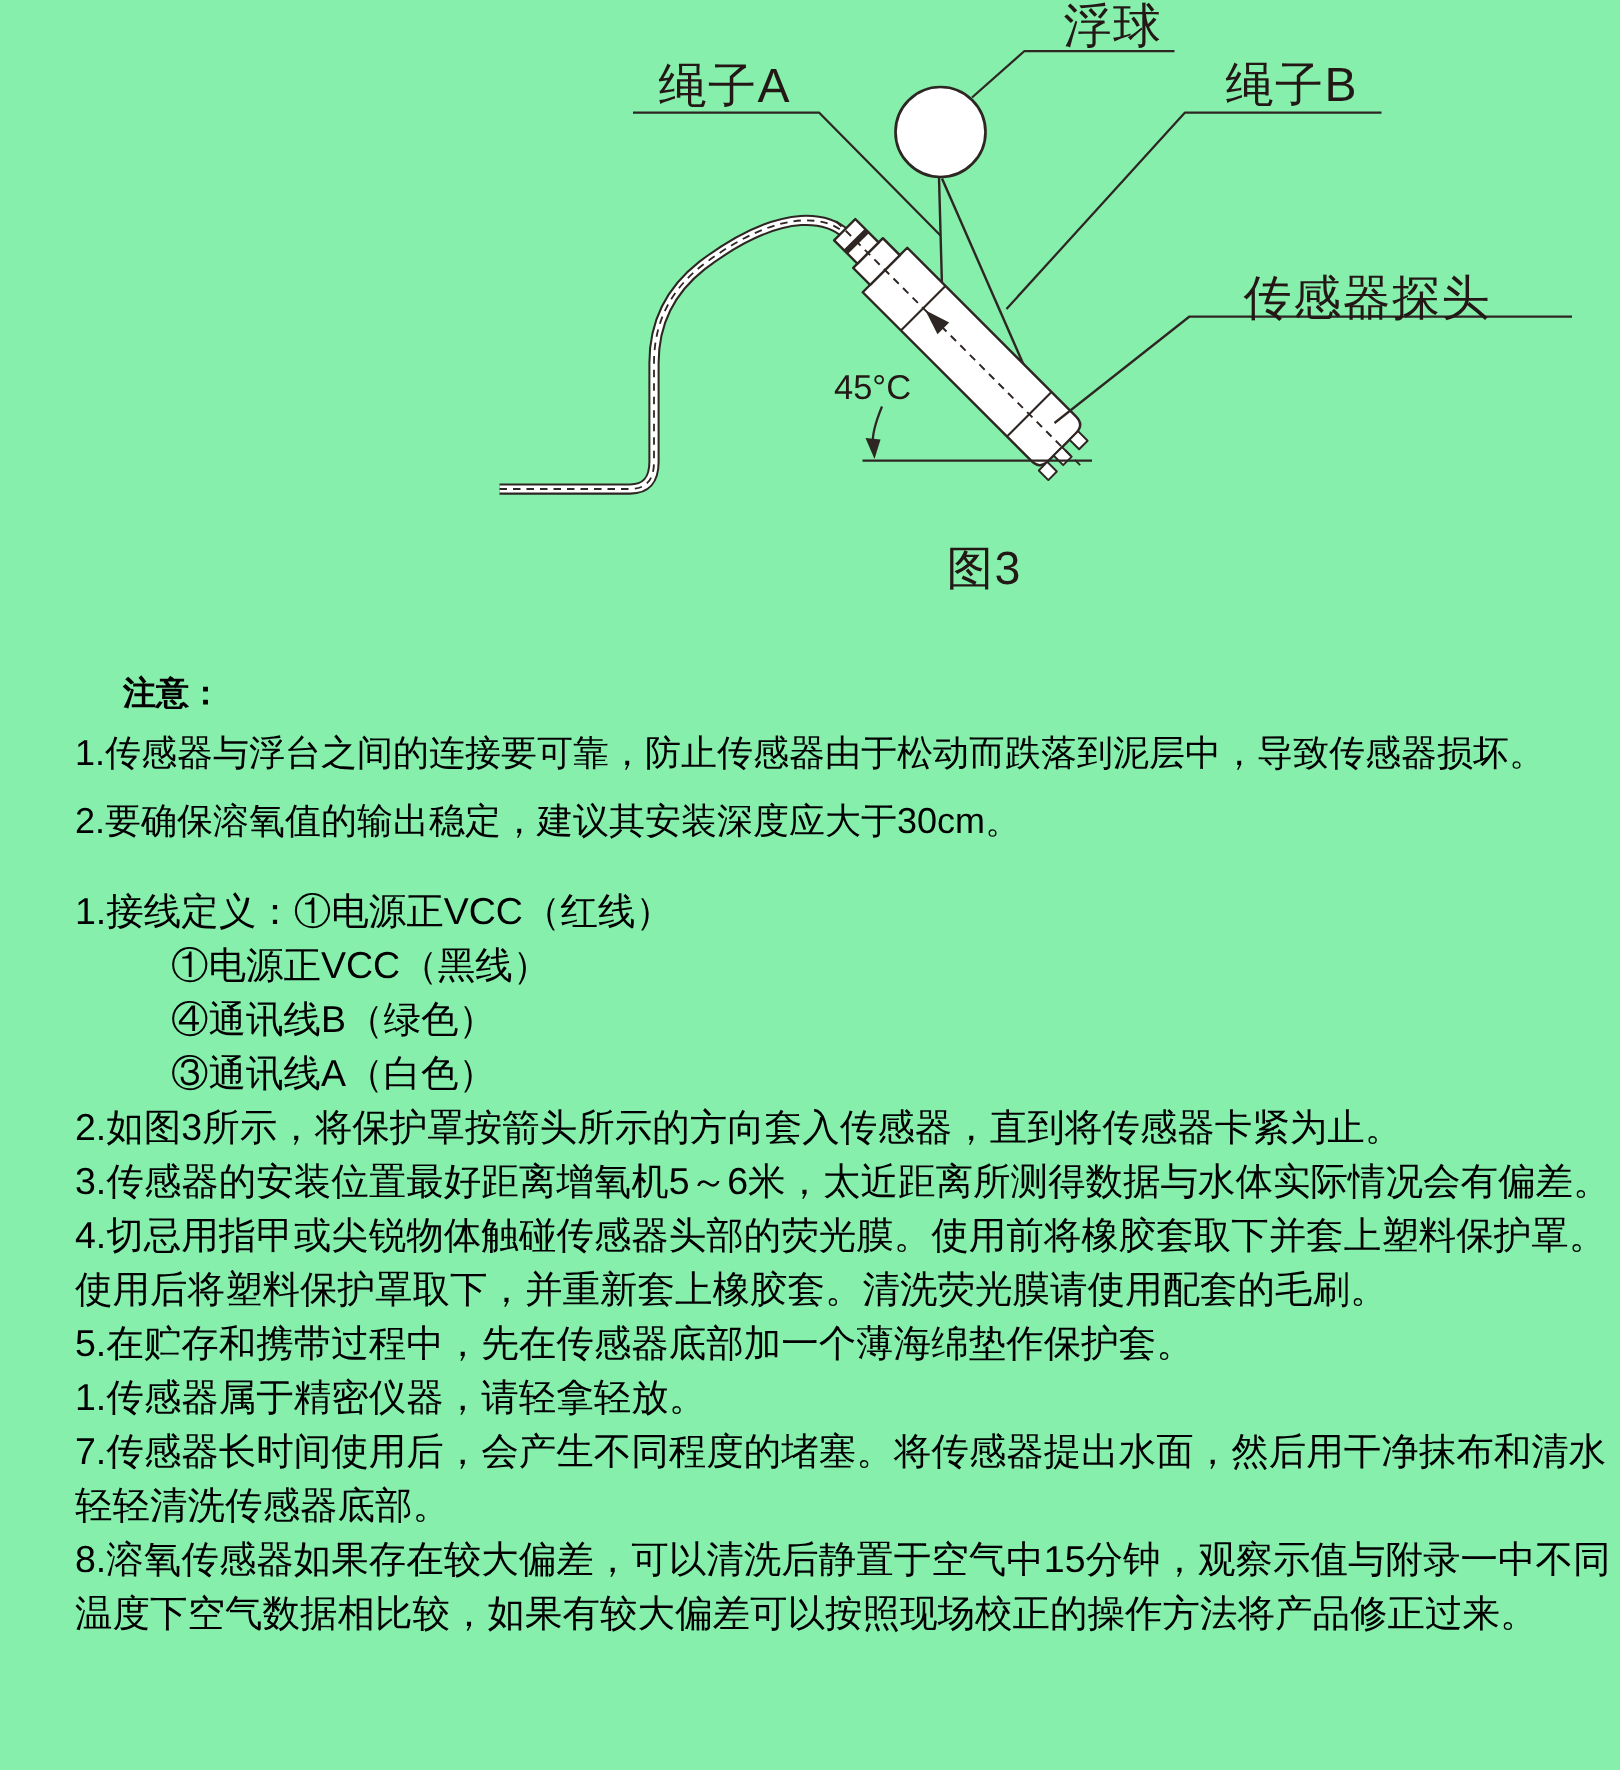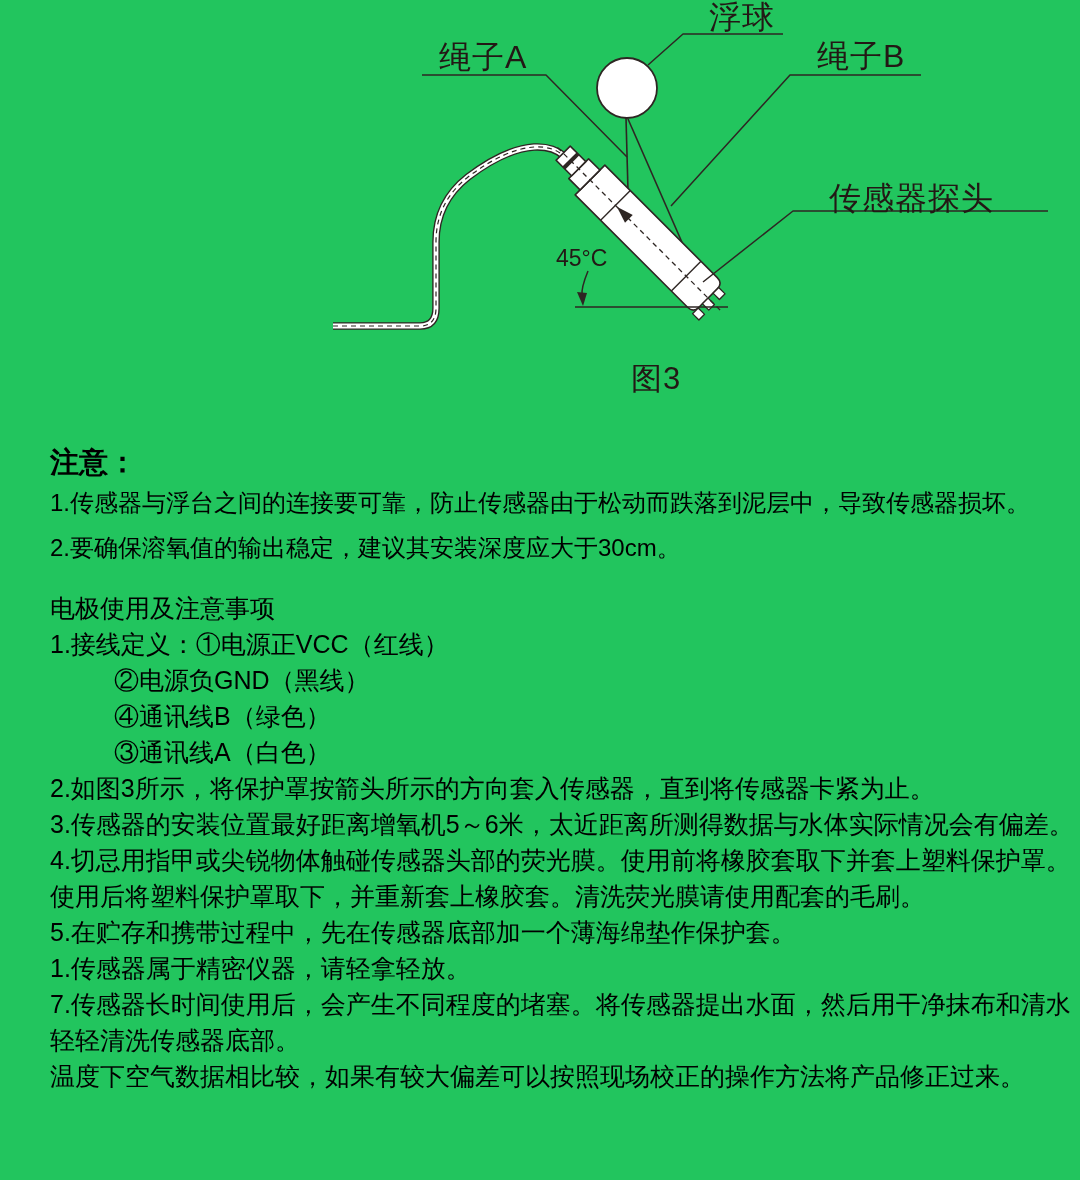--- a/index.html
+++ b/index.html
@@ -1,31 +1,31 @@
 <!DOCTYPE html>
 <html><head>
 <meta charset="utf-8">
 <style>
   html,body{margin:0;padding:0;background:#ffffff;}
   .page{
-    position:relative;width:1080px;height:1180px;background:#22c55e;
+    position:relative;width:1080px;height:1180px;background:#86efac;
     font-family:"Liberation Sans", sans-serif;overflow:hidden;
   }
   .diagram-svg{position:absolute;left:0;top:0;}
   .dlabel{
     position:absolute;font-size:32px;letter-spacing:1px;color:#231815;
     white-space:nowrap;line-height:1;
   }
   .dlabel.small{font-size:23px;letter-spacing:0;}
   .caption{
     position:absolute;font-size:31px;letter-spacing:1px;color:#231815;
     white-space:nowrap;line-height:1;text-align:right;
   }
   .textblock{position:absolute;left:50px;top:444px;right:20px;color:#000000;}
-  .notice-h{font-size:29px;font-weight:bold;line-height:36px;white-space:nowrap;}
+  .notice-h{font-size:22px;font-weight:bold;line-height:36px;white-space:nowrap;margin-left:32px;}
   .nline{font-size:24px;line-height:45px;white-space:nowrap;}
   .section-gap{height:20px;}
   .eline{font-size:25px;line-height:36px;white-space:nowrap;}
   .eline.ind{padding-left:64px;}
 </style>
 </head>
 <body>
 
 <div class="page">
 
@@ -73,28 +73,28 @@
   <div class="dlabel" style="left:817px;top:40px">绳子B</div>
   <div class="dlabel" style="left:829px;top:182px">传感器探头</div>
   <div class="dlabel small" style="left:556px;top:247px">45°C</div>
   <div class="caption" style="left:631px;top:363px">图3</div>
 
   <div class="textblock">
     <div class="notice-h">注意：</div>
     <div class="nline">1.传感器与浮台之间的连接要可靠，防止传感器由于松动而跌落到泥层中，导致传感器损坏。</div>
     <div class="nline">2.要确保溶氧值的输出稳定，建议其安装深度应大于30cm。</div>
     <div class="section-gap"></div>
-    <div class="eline">电极使用及注意事项</div>
     <div class="eline">1.接线定义：①电源正VCC（红线）</div>
-    <div class="eline ind">②电源负GND（黑线）</div>
+    <div class="eline ind">①电源正VCC（黑线）</div>
     <div class="eline ind">④通讯线B（绿色）</div>
     <div class="eline ind">③通讯线A（白色）</div>
     <div class="eline">2.如图3所示，将保护罩按箭头所示的方向套入传感器，直到将传感器卡紧为止。</div>
     <div class="eline">3.传感器的安装位置最好距离增氧机5～6米，太近距离所测得数据与水体实际情况会有偏差。</div>
     <div class="eline">4.切忌用指甲或尖锐物体触碰传感器头部的荧光膜。使用前将橡胶套取下并套上塑料保护罩。</div>
     <div class="eline">使用后将塑料保护罩取下，并重新套上橡胶套。清洗荧光膜请使用配套的毛刷。</div>
     <div class="eline">5.在贮存和携带过程中，先在传感器底部加一个薄海绵垫作保护套。</div>
     <div class="eline">1.传感器属于精密仪器，请轻拿轻放。</div>
     <div class="eline">7.传感器长时间使用后，会产生不同程度的堵塞。将传感器提出水面，然后用干净抹布和清水</div>
     <div class="eline">轻轻清洗传感器底部。</div>
+    <div class="eline">8.溶氧传感器如果存在较大偏差，可以清洗后静置于空气中15分钟，观察示值与附录一中不同</div>
     <div class="eline">温度下空气数据相比较，如果有较大偏差可以按照现场校正的操作方法将产品修正过来。</div>
   </div>
 </div>
 
 </body></html>

